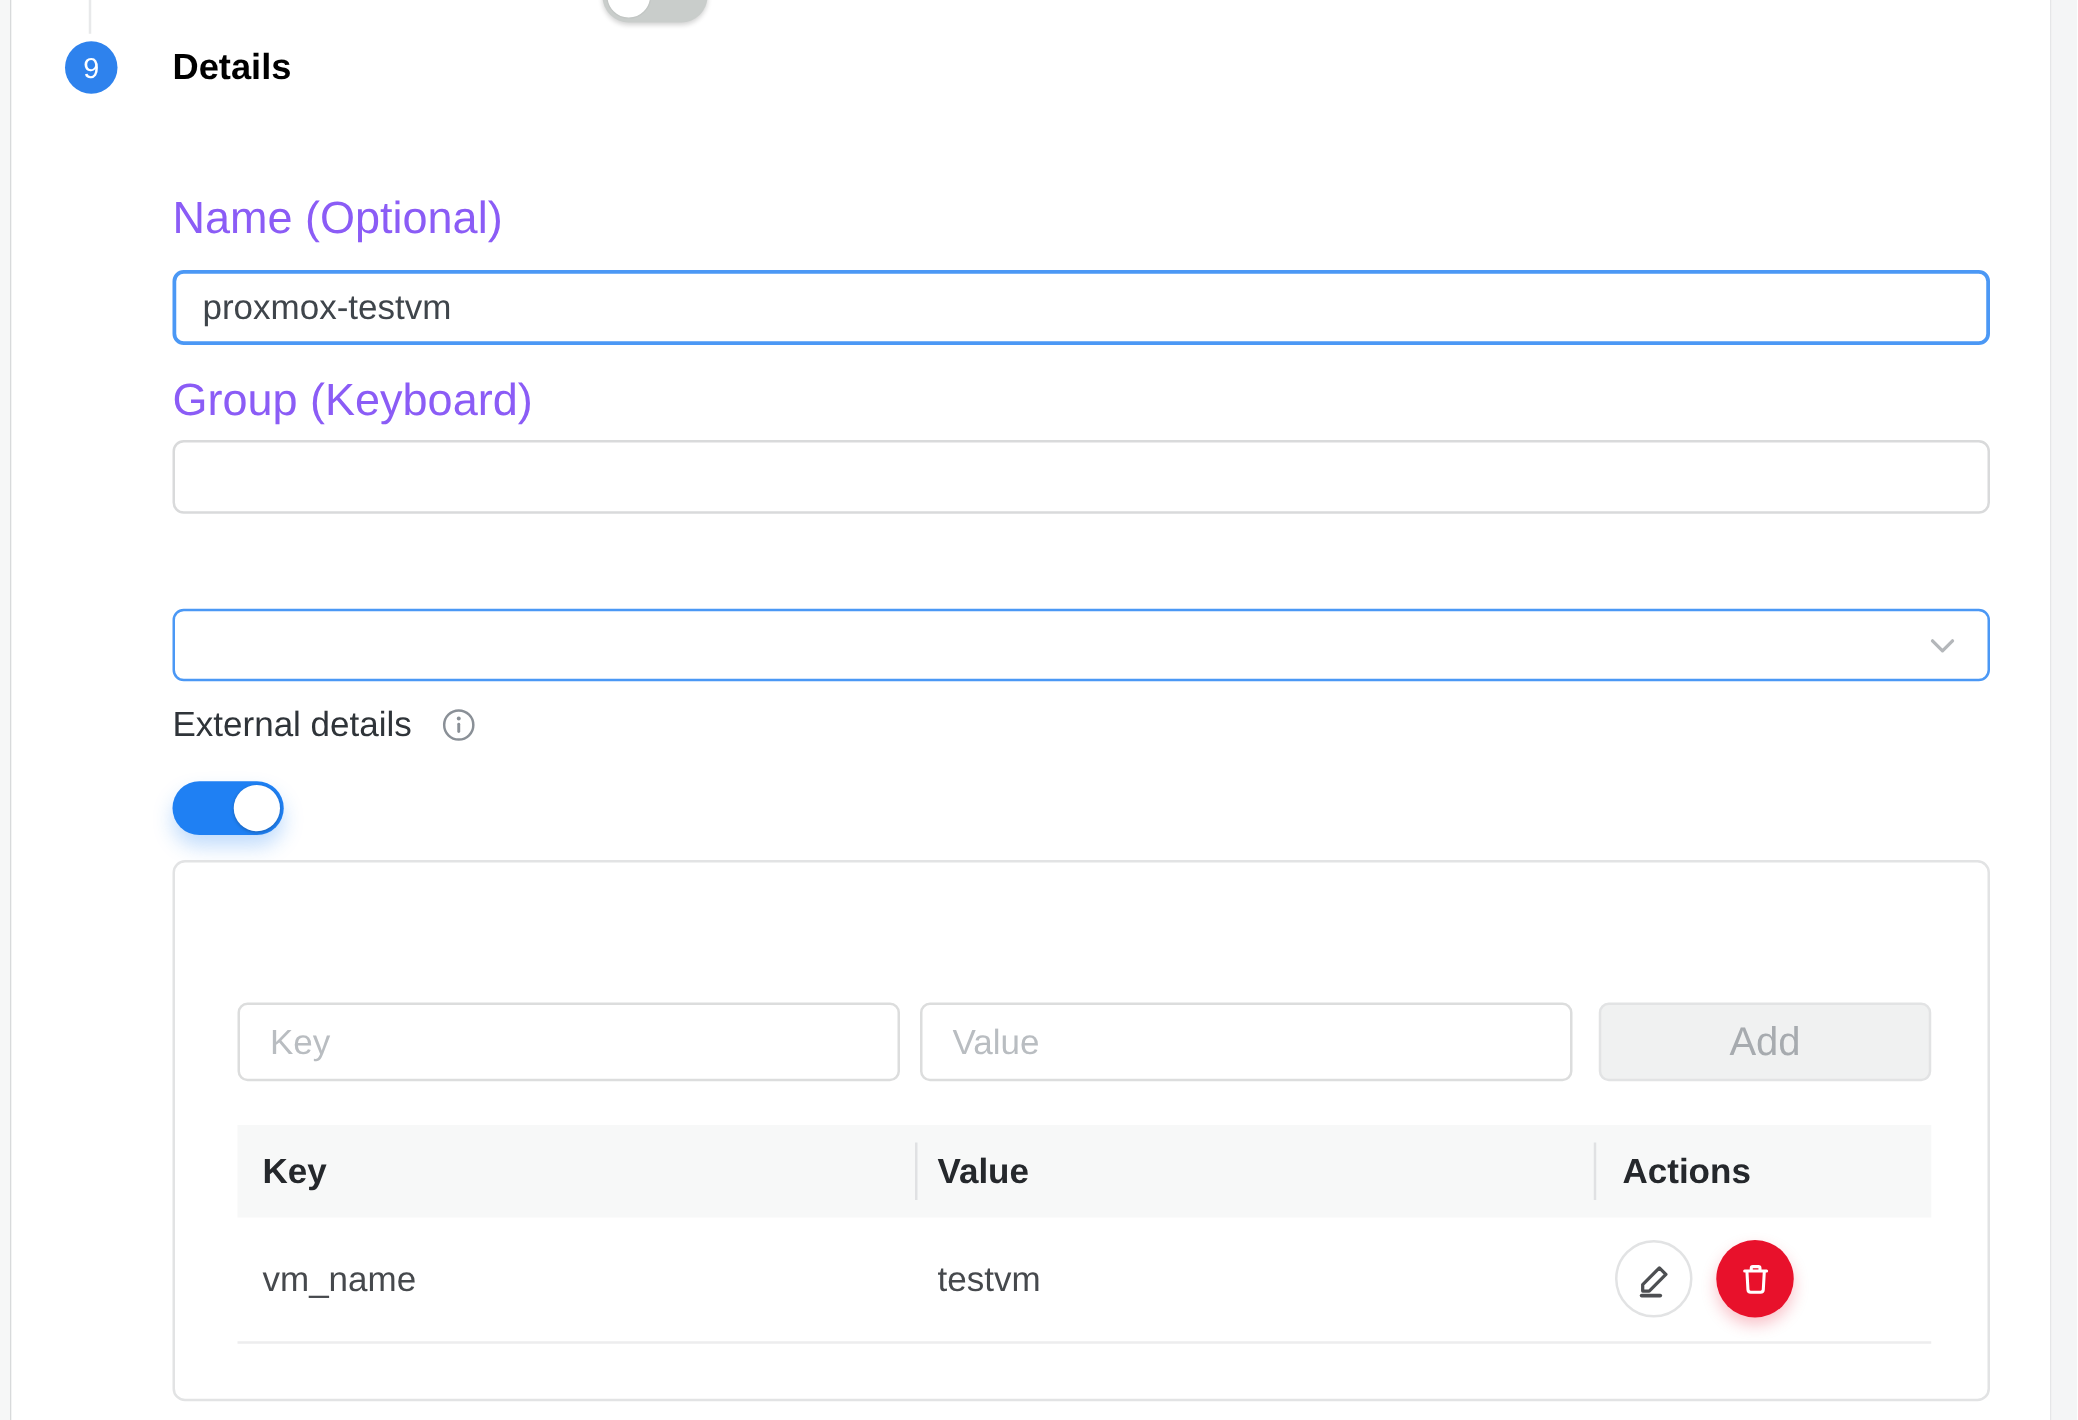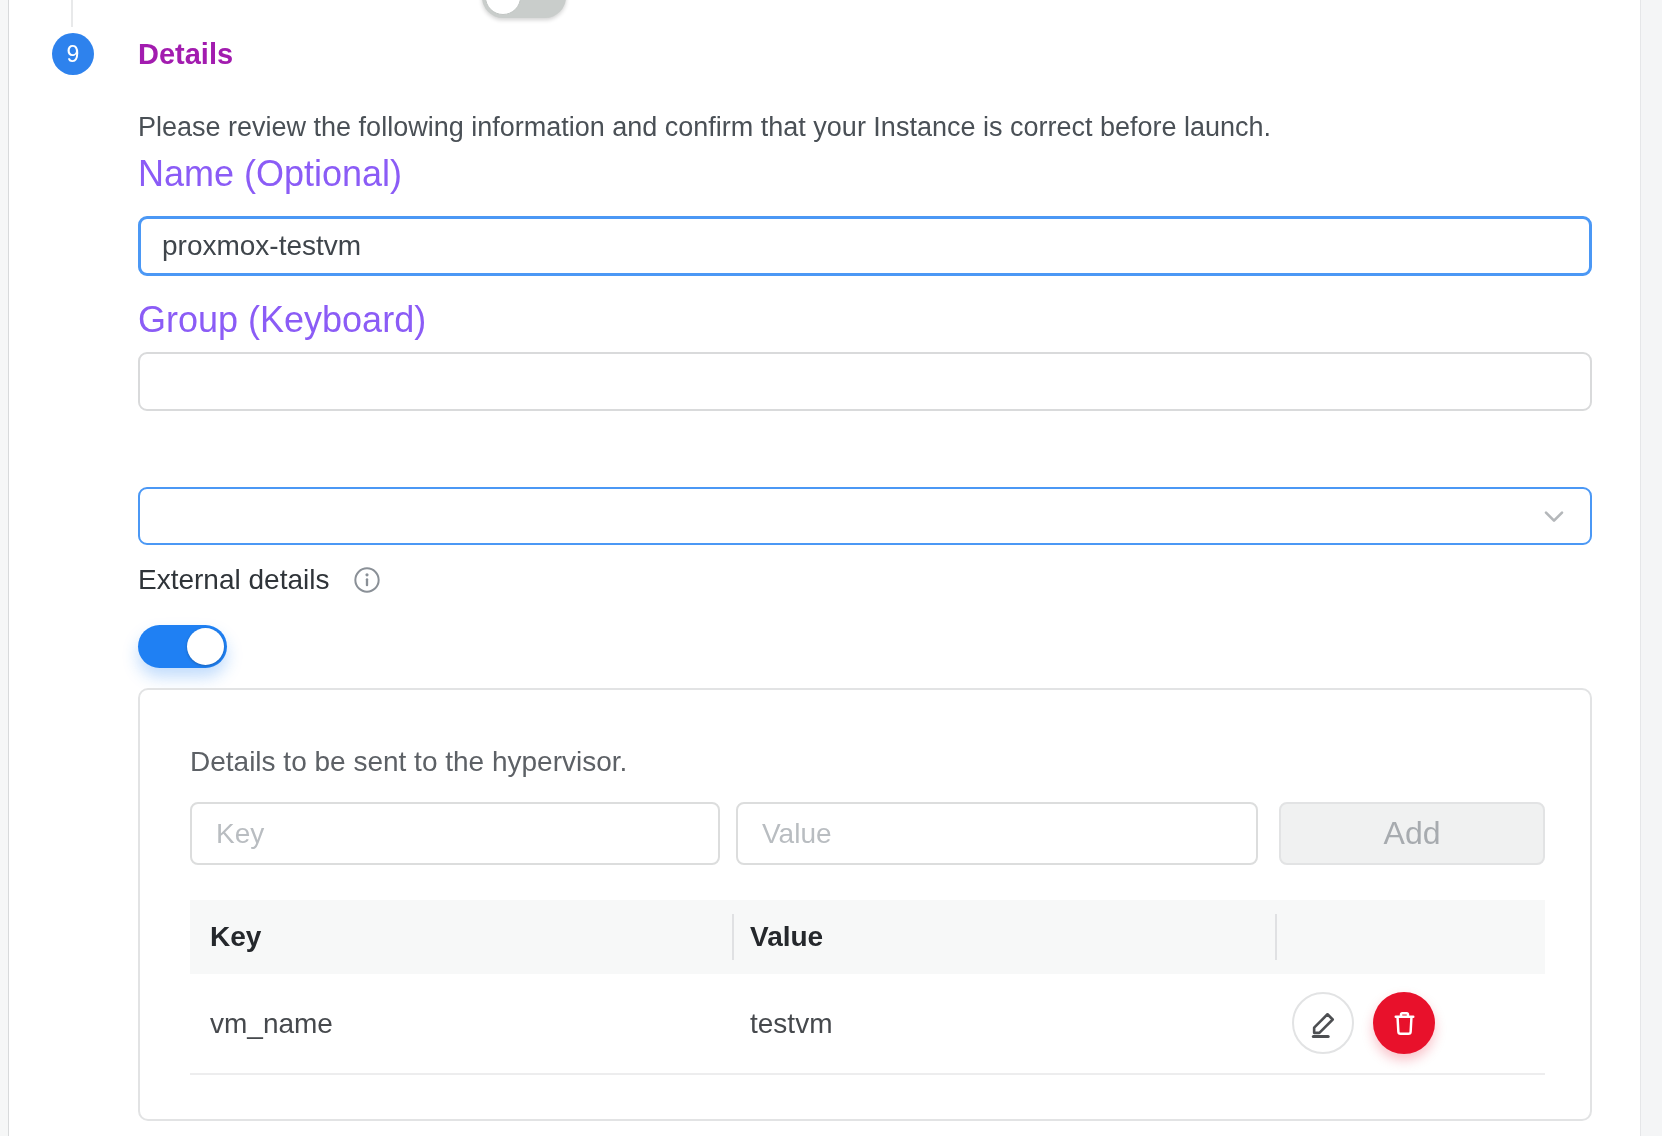--- a/index.html
+++ b/index.html
@@ -16,21 +16,21 @@
   
   .top-toggle{left:482px;top:-24px;width:84px;height:42px;border-radius:21px;background:#c9cdcb;
     box-shadow:0 2px 4px rgba(0,0,0,.18);}
   .top-toggle .knob{position:absolute;left:3px;top:3px;width:36px;height:36px;border-radius:50%;
     background:#fff;border:1px solid #c2c6c4;box-sizing:border-box;}
 
   
   .connector{left:71px;top:0;width:2px;height:27px;background:#e8e9ea;}
   .step-circle{left:52px;top:33px;width:42px;height:42px;border-radius:50%;background:#2e82ed;
     color:#fff;font-size:23px;font-weight:500;display:flex;align-items:center;justify-content:center;}
-  .section-title{left:138px;top:38px;font-size:29px;font-weight:700;color:#a21caf;}
+  .section-title{left:138px;top:38px;font-size:29px;font-weight:700;color:#000000;}
   .section-desc{left:138px;top:112px;font-size:27px;color:#4a5056;}
 
   .field-label{left:138px;font-size:36px;color:#8b5cf6;}
   .text-input{left:138px;width:1454px;height:60px;box-sizing:border-box;border-radius:9px;
     font-size:28px;color:#3f454b;padding:1px 21px;background:#fff;outline:none;
     font-family:"Liberation Sans","DejaVu Sans",sans-serif;}
   .focused{border:3px solid #4b98f5;}
   .plain{border:2px solid #d9dadb;}
 
   .select-box{left:138px;top:487px;width:1454px;height:58px;box-sizing:border-box;
@@ -86,21 +86,20 @@
 
   <div class="abs top-toggle">
     <span class="knob"></span>
   </div>
 
   <div class="abs connector"></div>
   <div class="abs step-circle">
     <span>9</span>
   </div>
   <div class="abs section-title">Details</div>
-  <div class="abs section-desc">Please review the following information and confirm that your Instance is correct before launch.</div>
 
   <div class="abs field-label" style="top:153px;">Name (Optional)</div>
   <input class="abs text-input focused" style="top: 216px;" type="text" value="proxmox-testvm">
 
   <div class="abs field-label" style="top:299px;">Group (Keyboard)</div>
   <input class="abs text-input plain" style="top: 352px; height: 59px;" type="text" value="">
 
   <div class="abs select-box">
     <svg class="chev" width="32" height="32" viewBox="0 0 24 24" fill="none">
       <polyline points="6,9.5 12,15.5 18,9.5" stroke="#b4b7ba" stroke-width="2" fill="none" stroke-linecap="round" stroke-linejoin="round"></polyline>
@@ -114,31 +113,31 @@
       <circle cx="12" cy="7.6" r="1.35" fill="#8a9097"></circle>
       <rect x="11" y="10.4" width="2" height="7" rx="1" fill="#8a9097"></rect>
     </svg>
   </div>
 
   <div class="abs toggle-on">
     <span class="knob"></span>
   </div>
 
   <div class="abs card">
-    <div class="desc">Details to be sent to the hypervisor.</div>
 
     <input class="kv-input key-in" type="text" placeholder="Key" style="">
     <input class="kv-input val-in" type="text" placeholder="Value" style="">
     <div class="add-btn">Add</div>
 
     <div class="tbl-header">
       <span class="h h-key">Key</span>
       <span class="col-div div1"></span>
       <span class="h h-val">Value</span>
       <span class="col-div div2"></span>
+      <span class="h h-act">Actions</span>
     </div>
 
     <div class="tbl-row">
       <span class="c c-key">vm_name</span>
       <span class="c c-val">testvm</span>
 
       <button class="icon-btn edit-btn">
         <svg width="33" height="33" viewBox="0 0 24 24" fill="none">
           <path d="M14.9 5.3l3.8 3.8L9 18.8H5.2V15z" stroke="#4d4f52" stroke-width="1.9" stroke-linejoin="round" fill="none"></path>
           <line x1="4.6" y1="21.4" x2="15.4" y2="21.4" stroke="#4d4f52" stroke-width="2.2" stroke-linecap="round"></line>

